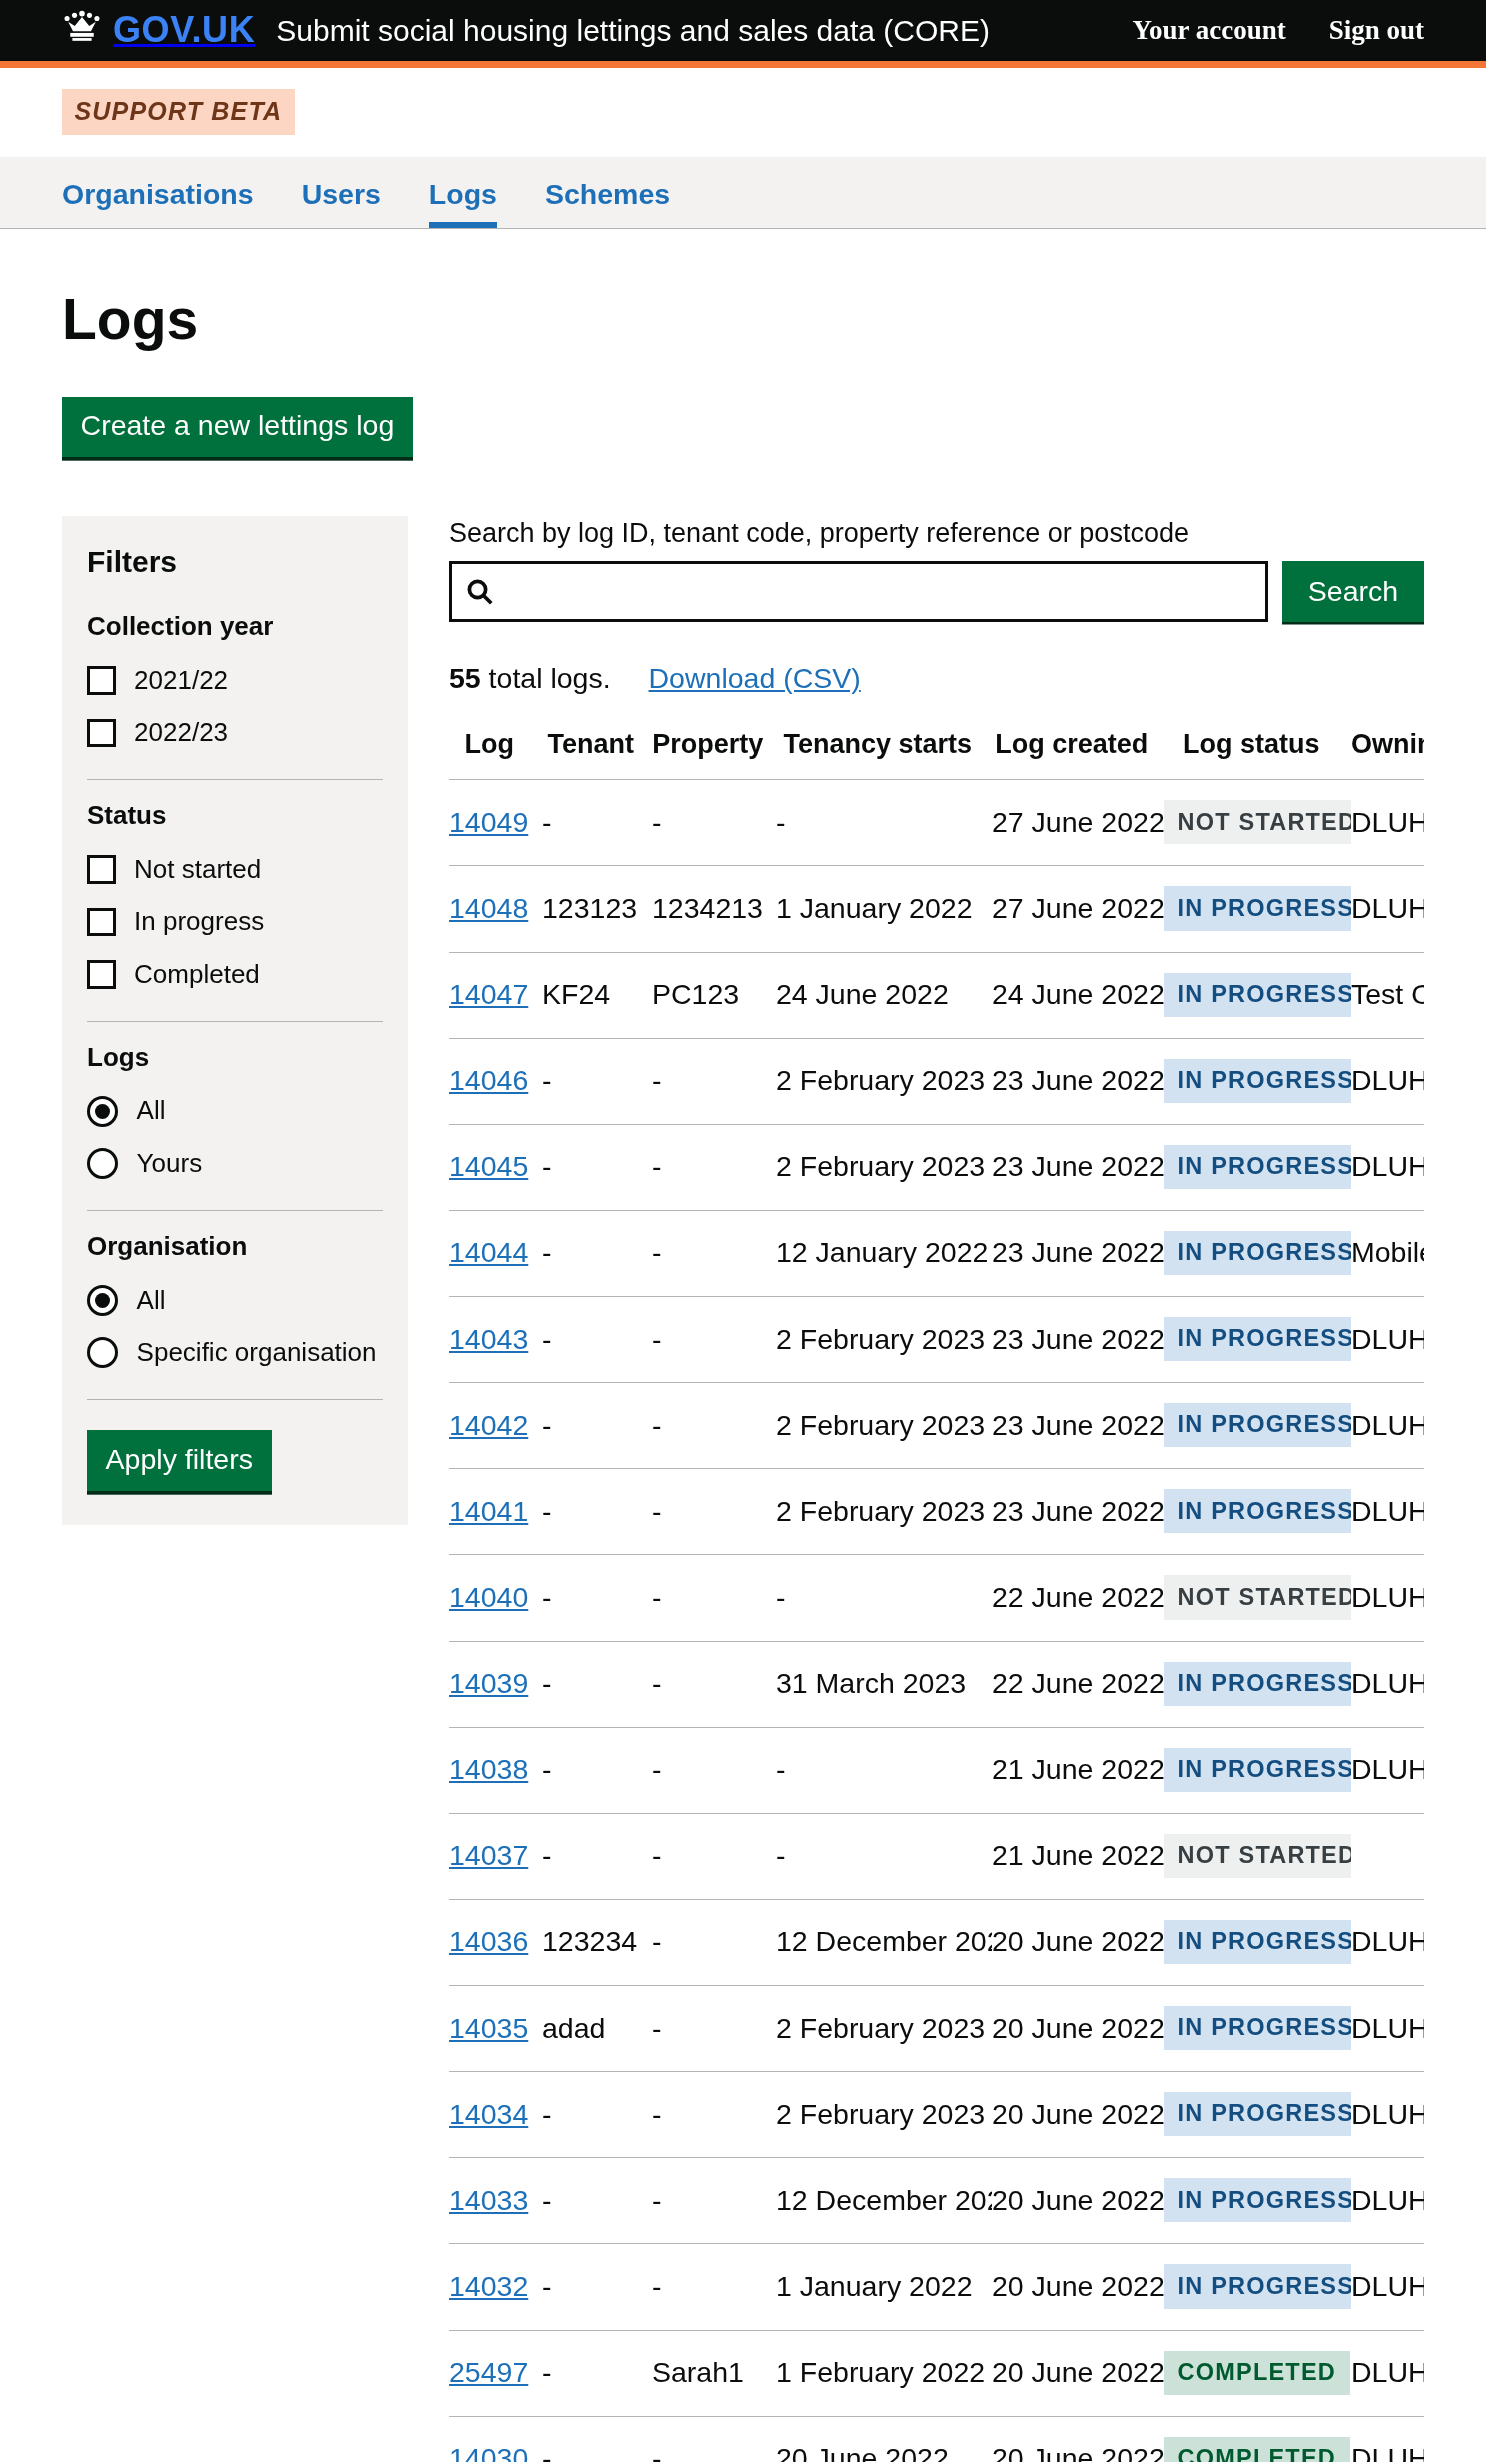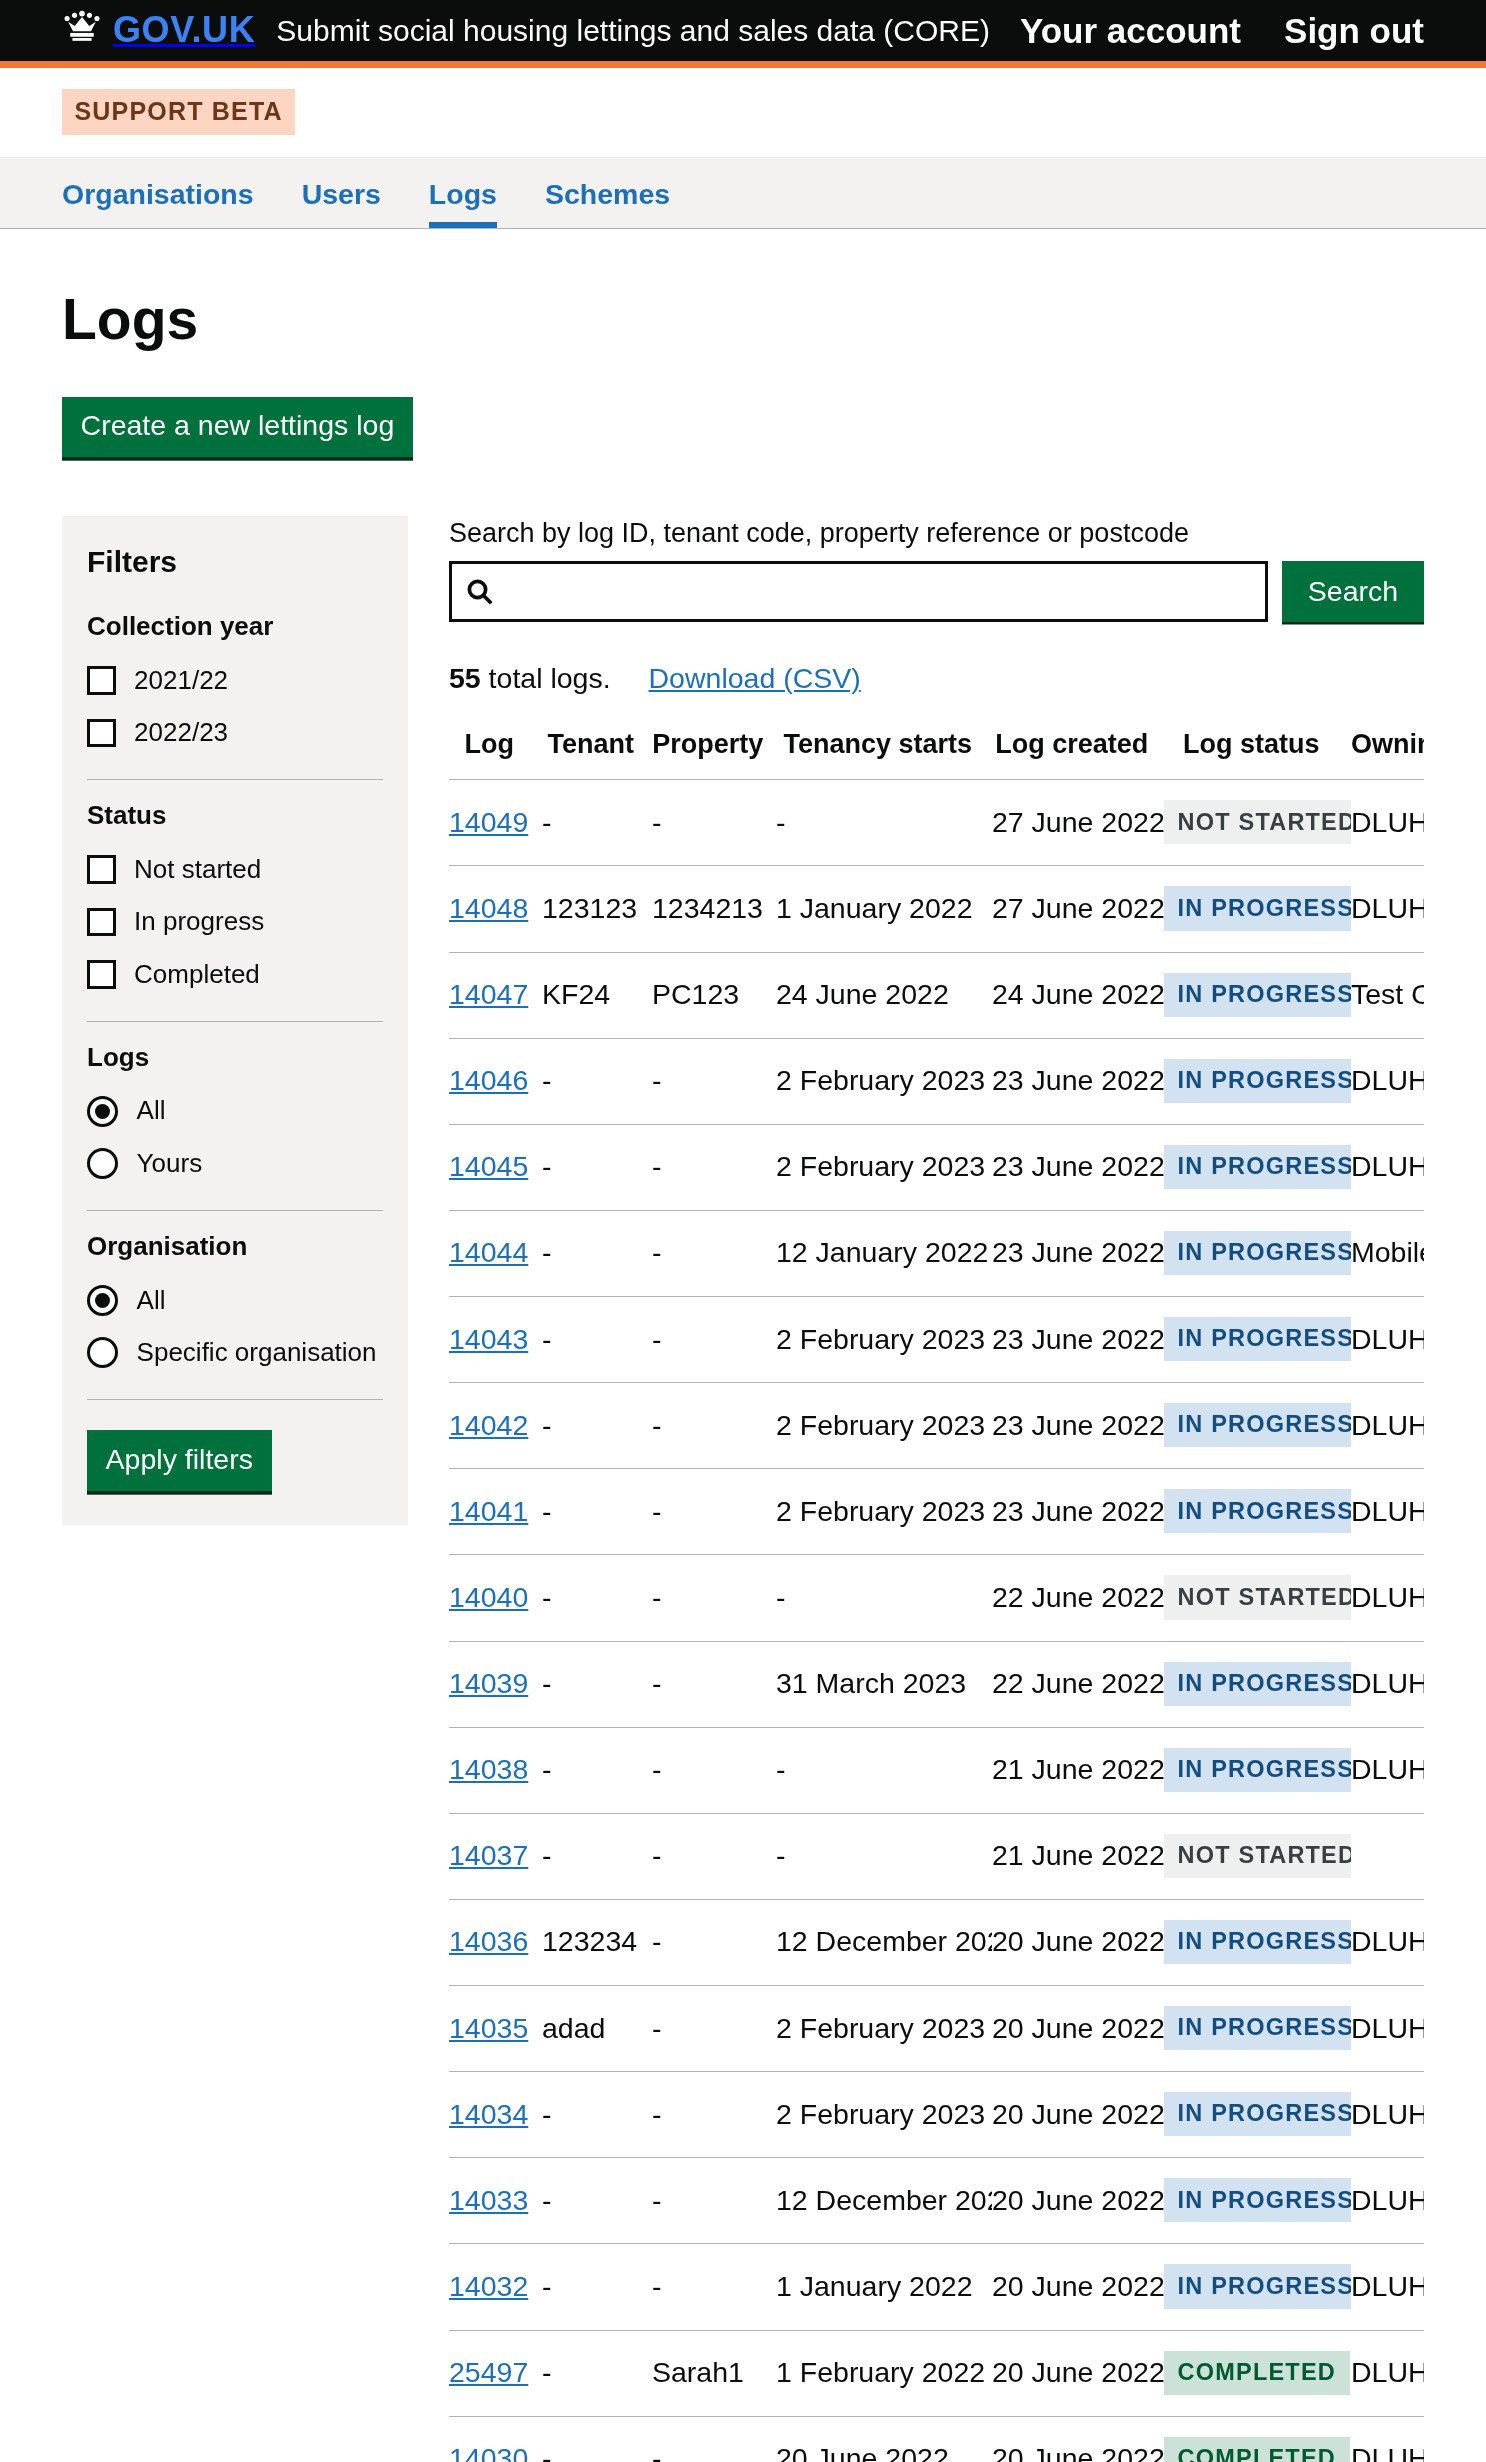--- a/index.html
+++ b/index.html
@@ -12,25 +12,25 @@
   }
   .container { width: 1362px; margin: 0 auto; }
 
   
   .topbar { background:#0b0c0c; border-bottom:7.4px solid #f47738; }
   .topbar .container { display:flex; align-items:center; height:61px; }
   .logo-group { display:flex; align-items:center; gap:11px; }
   .logo-text { color:#3b82f6; font-weight:bold; font-size:36px; letter-spacing:0.6px; }
   .service-name { color:#fff; font-size:30px; margin-left:21px; }
   .topbar-links { margin-left:auto; display:flex; gap:43px; }
-  .topbar-links a { color:#fff; font-weight:bold; font-size:35px; text-decoration:none; }
+  .topbar-links a { color:#fff; font-weight:bold; font-size:27px; text-decoration:none;font-family:Liberation Serif, serif; }
 
   
   .phase-banner { padding:21px 0 22px; }
-  .phase-banner .container { display:flex; gap:25px; }
+  .phase-banner .container { display:flex; gap:25px;font-style:italic; }
   .beta-tag { background:#fcd6c3; color:#6e3619; font-weight:bold; font-size:25px;
               letter-spacing:1.2px; padding:6.2px 12.4px 7.4px; text-transform:uppercase; white-space:nowrap; }
   .phase-text { font-size:27px; }
   .phase-text a { color:#1d70b8; }
 
   
   .primary-nav { background:#f3f2f1; border-bottom:1.9px solid #b1b4b6; }
   .primary-nav .container { display:flex; gap:48px; }
   .nav-item { display:inline-block; color:#1d70b8; font-weight:bold; font-size:28.5px;
               text-decoration:none; padding:18.6px 0 15px; }

